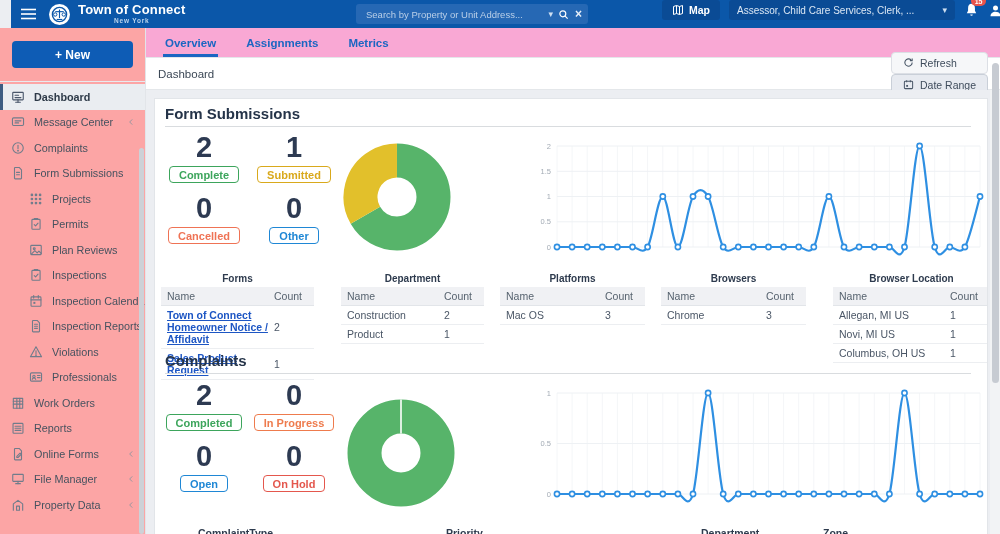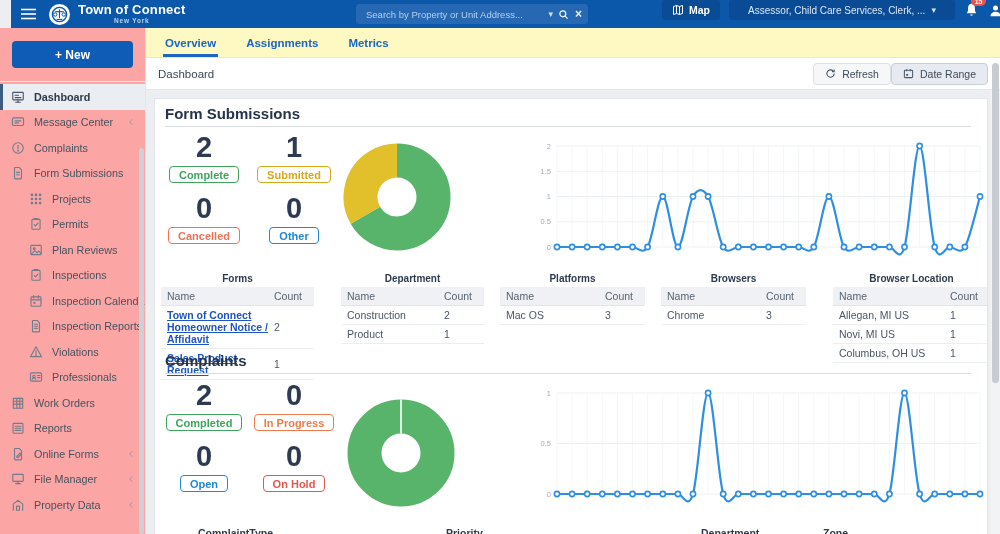--- a/index.html
+++ b/index.html
@@ -13,47 +13,47 @@
   .brand{margin-left:8px;color:#fff;line-height:1;}
   .brand-t{font-size:13px;font-weight:bold;letter-spacing:.2px;}
   .brand-s{font-size:6.5px;font-weight:bold;color:#bcd4ec;text-align:center;margin-top:2px;letter-spacing:.8px;}
   .searchbox{position:absolute;left:345px;top:4px;width:218px;height:20px;background:#2668b4;border-radius:3px;display:flex;align-items:center;padding:0 6px 0 8px;}
   .searchbox input{flex:1;background:transparent;border:none;outline:none;color:#e7f0fa;font-size:9.5px;font-family:"Liberation Sans",sans-serif;min-width:0;}
   .searchbox input::placeholder{color:#b9cfe8;}
   .s-caret{color:#cfe0f2;font-size:9px;margin:0 5px 0 2px;cursor:pointer;}
   .s-x{color:#e8f0fa;font-size:12px;font-weight:bold;margin-left:6px;cursor:pointer;line-height:1;}
   .tb-right{position:absolute;right:8px;top:0;height:20px;display:flex;align-items:center;gap:9px;}
   .map-btn{display:flex;align-items:center;gap:5px;background:#0a4b95;color:#fff;border:none;border-radius:3px;height:20px;padding:0 10px;font-size:10.5px;font-weight:bold;font-family:"Liberation Sans",sans-serif;cursor:pointer;}
-  .role-dd{width:210px;height:20px;background:#0a4b95;border-radius:3px;color:#dbe7f4;font-size:10px;display:flex;align-items:center;justify-content:center;padding:0 8px;cursor:pointer;}
+  .role-dd{width:210px;height:20px;background:#0a4b95;border-radius:3px;color:#dbe7f4;font-size:10px;display:flex;align-items:center;justify-content:space-between;padding:0 8px;cursor:pointer;}
   .role-dd .dd-caret{color:#cfe0f2;font-size:9px;margin-left:6px;}
   .role-txt{white-space:nowrap;overflow:hidden;text-overflow:ellipsis;max-width:178px;}
   .bell{position:relative;cursor:pointer;}
   .badge{position:absolute;top:-6px;right:-7px;background:#e8544b;color:#fff;font-size:7px;font-weight:bold;border-radius:7px;padding:1.5px 3.5px;line-height:1;}
   
   .sidebar{position:absolute;top:28px;left:0;width:145px;height:506px;background:#fca5a5;border-right:1px solid #e2e5e9;z-index:20;overflow:hidden;}
   .new-btn{display:block;margin:13px 12px 0 12px;width:121px;height:27px;background:#0e5cb5;color:#fff;border:none;border-radius:4px;font-size:12px;font-weight:bold;font-family:"Liberation Sans",sans-serif;cursor:pointer;}
   .side-div{border-top:1px solid #e8eaee;margin-top:13px;}
   .nav{margin-top:2px;}
   .nav-item{height:25.5px;display:flex;align-items:center;padding-left:11px;cursor:pointer;position:relative;}
   .nav-item.indent{padding-left:29px;}
   .nav-item.active{background:#eaedf1;border-left:3px solid #3d5c82;padding-left:8px;}
   .nav-ic{width:14px;height:14px;color:#707c8b;flex:0 0 14px;display:flex;align-items:center;}
   .nav-item.active .nav-ic{color:#49566a;}
   .nav-lb{font-size:10.8px;color:#46525f;margin-left:9px;flex:1;white-space:nowrap;}
   .nav-item.active .nav-lb{color:#2e3a48;font-weight:bold;}
   .nav-ch{color:#8a939e;margin-right:10px;display:flex;align-items:center;}
   .side-scroll{position:absolute;top:120px;right:1px;width:5px;height:386px;background:#cdd1d7;border-radius:3px;}
   
   .main{position:absolute;top:28px;left:146px;width:854px;height:506px;}
-  .tabsbar{height:29px;background:#fef9c3;border-bottom:1px solid #e4e7ea;display:flex;align-items:flex-end;padding-left:17px;gap:26px;}
+  .tabsbar{height:29px;background:#f9a8d4;border-bottom:1px solid #e4e7ea;display:flex;align-items:flex-end;padding-left:17px;gap:26px;}
   .tab{font-size:11.5px;font-weight:bold;color:#1b66c2;padding:0 2px 8px 2px;cursor:pointer;position:relative;}
   .tab.active::after{content:"";position:absolute;left:0;right:0;bottom:0;height:3px;background:#1b66c2;}
   .crumbbar{height:31px;background:#fff;border-bottom:1px solid #e4e7ea;display:flex;align-items:center;padding:0 12px;}
   .crumb{font-size:11.5px;color:#3c4856;}
-  .crumb-actions{margin-left:auto;display:flex;}
+  .crumb-actions{margin-left:auto;display:flex;flex-direction:column;}
   .tbtn{display:flex;align-items:center;gap:6px;height:22px;padding:0 11px;border-radius:4px;font-size:10.5px;color:#3f4c5c;font-family:"Liberation Sans",sans-serif;cursor:pointer;}
   .tbtn.light{background:#f6f7f9;border:1px solid #dcdfe5;}
   .tbtn.shade{background:#e7eaf0;border:1px solid #c9cfd8;}
   .content{position:absolute;top:62px;left:0;width:854px;height:444px;background:#eceef2;}
   .card{position:absolute;top:8px;left:8px;width:832px;height:436px;background:#fff;border:1px solid #e2e5e9;overflow:hidden;}
   .vscroll-track{position:absolute;top:62px;right:0;width:10px;height:444px;background:#f2f3f5;}
   .vscroll-thumb{position:absolute;top:35px;right:1.5px;width:7px;height:320px;background:#c7cbd2;border-radius:4px;}
   
   .sec-title{position:absolute;left:10px;font-size:15px;font-weight:bold;color:#253449;}
   .sec-hr{position:absolute;left:10px;width:806px;border-top:1px solid #d9dcdf;}

